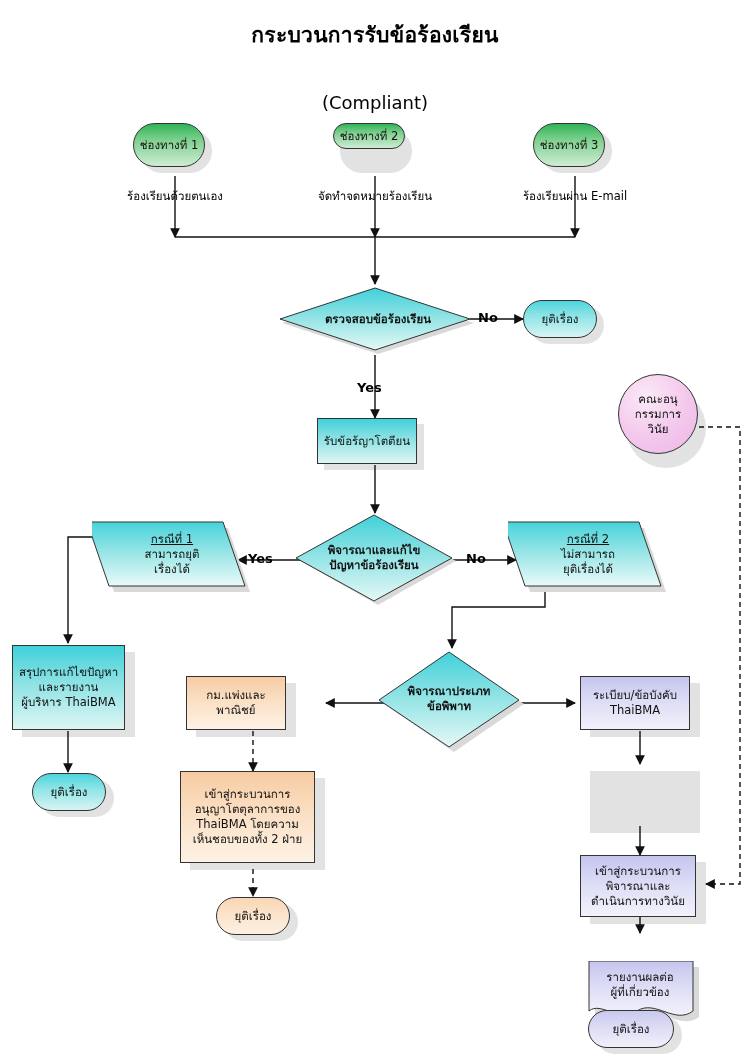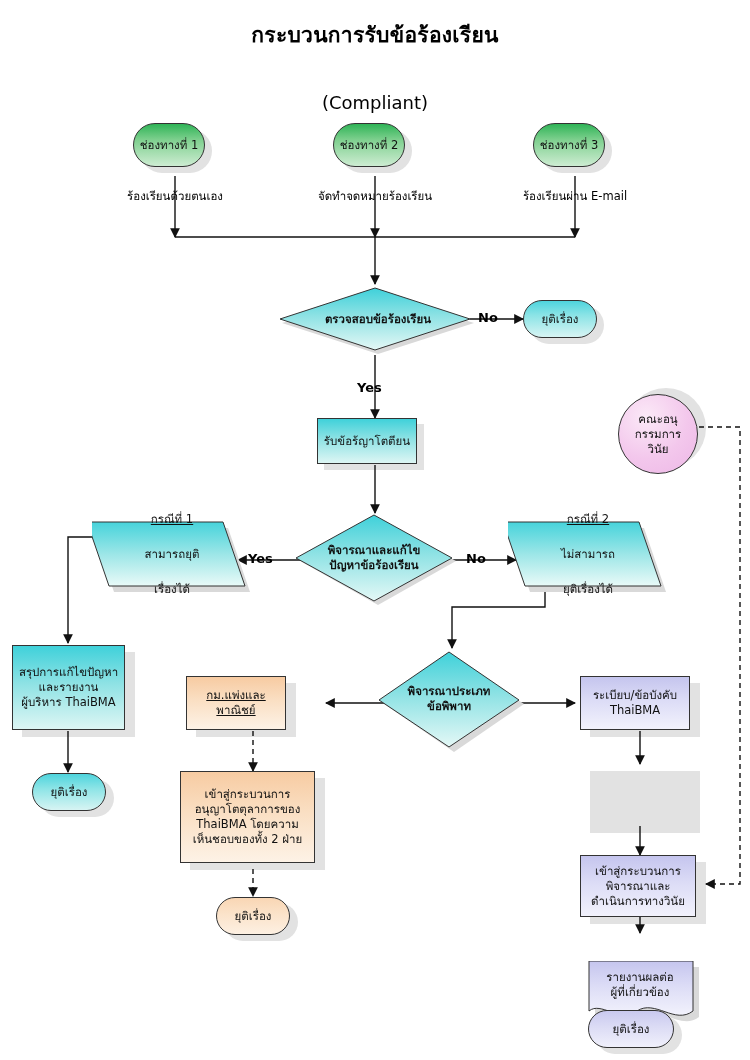--- a/index.html
+++ b/index.html
@@ -31,21 +31,21 @@
   .rect.teal{background:linear-gradient(180deg,#3fd1da 0%,#8ee2e4 45%,#ddf6f4 100%);}
   .rect.orange{background:linear-gradient(180deg,#f7cba2 0%,#fadfc3 45%,#fdf2e6 100%);}
   .rect.lav{background:linear-gradient(180deg,#c5c5ee 0%,#dcdcf6 45%,#f2f2fc 100%);}
 
   .diamond-wrap{position:absolute;z-index:3;font-weight:bold;}
   .diamond-wrap svg{position:absolute;left:0;top:0;}
   .diamond-wrap .node{position:absolute;left:0;top:0;width:100%;height:100%;}
 
   .para-wrap{position:absolute;z-index:3;}
   .para-wrap svg{position:absolute;left:0;top:0;}
-  .para-wrap .node{position:absolute;left:0;top:0;width:100%;height:100%;gap:20px;}
+  .para-wrap .node{position:absolute;left:0;top:0;width:100%;height:100%;}
 
   .circ{border:1px solid #333;border-radius:50%;
         background:radial-gradient(circle at 35% 28%,#fbe9f7 0%,#f3c7ec 55%,#edb7e6 100%);}
 
   .doc-wrap{position:absolute;z-index:3;margin-top:28px;}
   .doc-wrap svg{position:absolute;left:0;top:0;}
   .doc-wrap .node{position:absolute;left:0;top:0;width:100%;height:100%;}
 
   
   .clabel{position:absolute;font-size:13px;font-weight:bold;color:#000;z-index:6;white-space:nowrap;}
@@ -121,21 +121,21 @@
     </g>
   </svg>
 
   <div class="shadow" style="left:140px;top:129px;width:72px;height:44px;border-radius:999px;"></div>
   <div class="node term green" style="left:133px;top:123px;width:72px;height:44px;">
     <span class="ln">ช่องทางที่ 1</span>
   </div>
   <div class="caption" style="left:105px;top:187px;width:140px;">ร้องเรียนด้วยตนเอง</div>
 
   <div class="shadow" style="left:340px;top:129px;width:72px;height:44px;border-radius:999px;"></div>
-  <div class="node term green" style="left:333px;top:123px;width:72px;height:44px;">
+  <div class="node term green" style="left:333px;top:123px;width:72px;height:26px;">
     <span class="ln">ช่องทางที่ 2</span>
   </div>
   <div class="caption" style="left:300px;top:187px;width:150px;">จัดทำจดหมายร้องเรียน</div>
 
   <div class="shadow" style="left:540px;top:129px;width:72px;height:44px;border-radius:999px;"></div>
   <div class="node term green" style="left:533px;top:123px;width:72px;height:44px;">
     <span class="ln">ช่องทางที่ 3</span>
   </div>
   <div class="caption" style="left:505px;top:187px;width:140px;">ร้องเรียนผ่าน E-mail</div>
 
@@ -220,21 +220,21 @@
       <polygon points="17,68 153,68 131,4 -5,4" fill="url(#gp2)" stroke="#333" stroke-width="1"></polygon>
     </svg>
     <div class="node" style="padding-bottom:6px;">
       <span class="ln u">กรณีที่ 2</span>
       <span class="ln">ไม่สามารถ</span>
       <span class="ln">ยุติเรื่องได้</span>
     </div>
   </div>
 
   <div class="shadow" style="left:626px;top:388px;width:80px;height:80px;border-radius:50%;"></div>
-  <div class="node circ" style="left:618px;top:394px;width:80px;height:80px;">
+  <div class="node circ" style="left:618px;top:374px;width:80px;height:80px;">
     <span class="ln">คณะอนุ</span>
     <span class="ln">กรรมการ</span>
     <span class="ln">วินัย</span>
   </div>
 
   <div class="shadow" style="left:22px;top:652px;width:113px;height:85px;"></div>
   <div class="node rect teal" style="left:12px;top:645px;width:113px;height:85px;">
     <span class="ln">สรุปการแก้ไขปัญหา</span>
     <span class="ln">และรายงาน</span>
     <span class="ln">ผู้บริหาร ThaiBMA</span>
@@ -257,21 +257,21 @@
         </defs>
       <polygon points="71,99 141,52 71,4 1,52" fill="url(#gd3)" stroke="#333" stroke-width="1"></polygon>
     </svg>
     <div class="node" style="padding-bottom:8px;padding-right:6px;">
       <span class="ln">พิจารณาประเภท</span>
       <span class="ln">ข้อพิพาท</span>
     </div>
   </div>
 
   <div class="shadow" style="left:196px;top:683px;width:100px;height:54px;"></div>
-  <div class="node rect orange" style="left:186px;top:676px;width:100px;height:54px;text-decoration:underline;">
+  <div class="node rect orange" style="left:186px;top:676px;width:100px;height:54px;">
     <span class="ln">กม.แพ่งและ</span>
     <span class="ln">พาณิชย์</span>
   </div>
 
   <div class="shadow" style="left:190px;top:778px;width:135px;height:92px;"></div>
   <div class="node rect orange" style="left:180px;top:771px;width:135px;height:92px;">
     <span class="ln">เข้าสู่กระบวนการ</span>
     <span class="ln">อนุญาโตตุลาการของ</span>
     <span class="ln">ThaiBMA โดยความ</span>
     <span class="ln">เห็นชอบของทั้ง 2 ฝ่าย</span>

